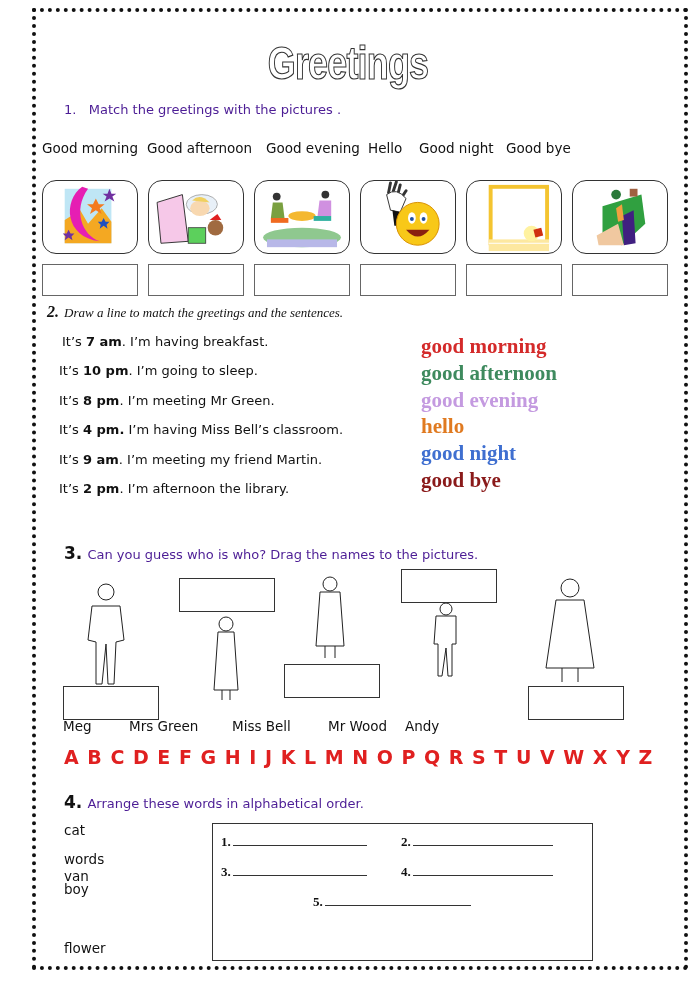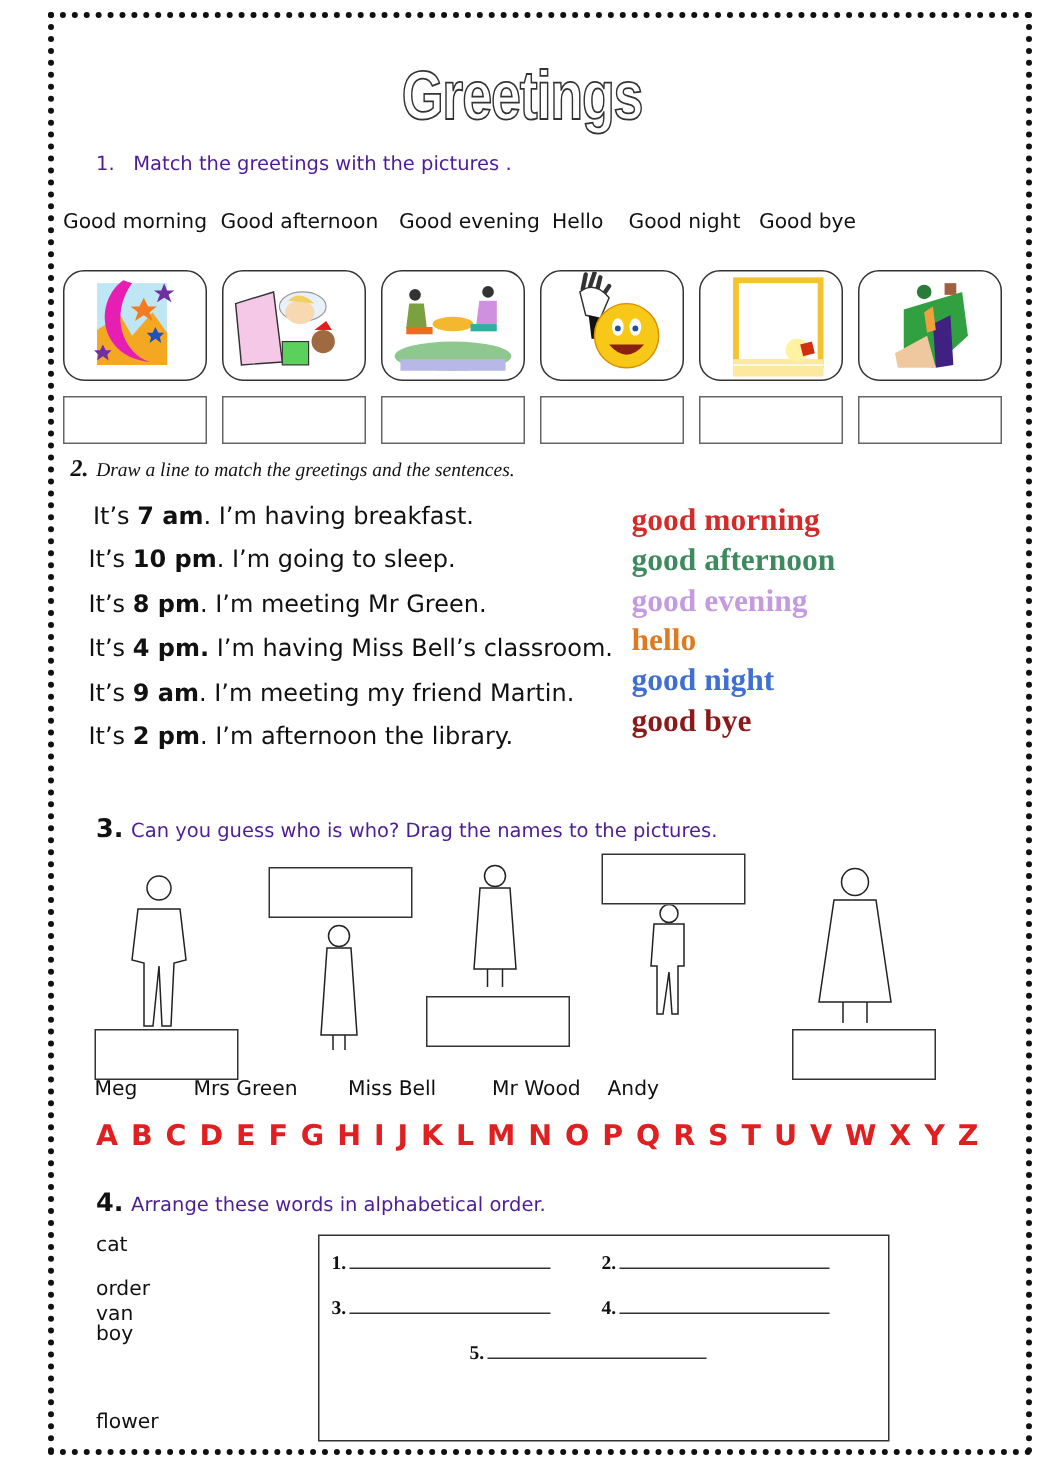--- a/index.html
+++ b/index.html
@@ -30,21 +30,21 @@
   .card {
     position: absolute; top: 180px; width: 96px; height: 74px;
     border: 1.5px solid #333; border-radius: 14px; background: #fff; overflow: hidden;
   }
   .card svg { width: 100%; height: 100%; display: block; }
   .answer-box {
     position: absolute; top: 264px; width: 96px; height: 32px;
     border: 1px solid #666; background: #fff;
   }
 
-  .sentence { position: absolute; font-size: 16px; white-space: nowrap; }
+  .sentence { position: absolute; font-size: 13px; white-space: nowrap; }
   .sentence b { font-weight: bold; }
   .greeting { position: absolute; left: 421px; font-family: "Liberation Serif", serif; font-weight: bold; font-size: 21px; white-space: nowrap; }
 
   .drop-box { position: absolute; width: 96px; height: 34px; border: 1px solid #333; background: #fff; }
   .name-label { position: absolute; top: 718px; font-size: 13.5px; white-space: nowrap; }
   .alphabet {
     position: absolute; left: 64px; top: 746px; font-size: 19px; font-weight: bold;
     color: #e02020; letter-spacing: 0px; white-space: nowrap; word-spacing: 2px;
   }
 
@@ -224,21 +224,21 @@
 <div class="name-label" style="left:405px;">Andy</div>
 
 <div class="alphabet">A B C D E F G H I J K L M N O P Q R S T U V W X Y Z</div>
 
 <div class="abs" style="left:64px; top:792px;">
   <span class="instr-num-sans">4.</span>
   <span class="instr">Arrange these words in alphabetical order.</span>
 </div>
 
 <div class="word" style="top:822px;">cat</div>
-<div class="word" style="top:851px;">order</div>
+<div class="word" style="top:851px;">words</div>
 <div class="word" style="top:881px;">boy</div>
 <div class="word" style="top:868px;">van</div>
 <div class="word" style="top:940px;">flower</div>
 
 <div class="order-box">
   <div class="slot" style="left:8px; top:10px;"><span>1.</span><span class="line"></span></div>
   <div class="slot" style="left:188px; top:10px;"><span>2.</span><span class="line" style="width:140px;"></span></div>
   <div class="slot" style="left:8px; top:40px;"><span>3.</span><span class="line"></span></div>
   <div class="slot" style="left:188px; top:40px;"><span>4.</span><span class="line" style="width:140px;"></span></div>
   <div class="slot" style="left:100px; top:70px;"><span>5.</span><span class="line" style="width:146px;"></span></div>

